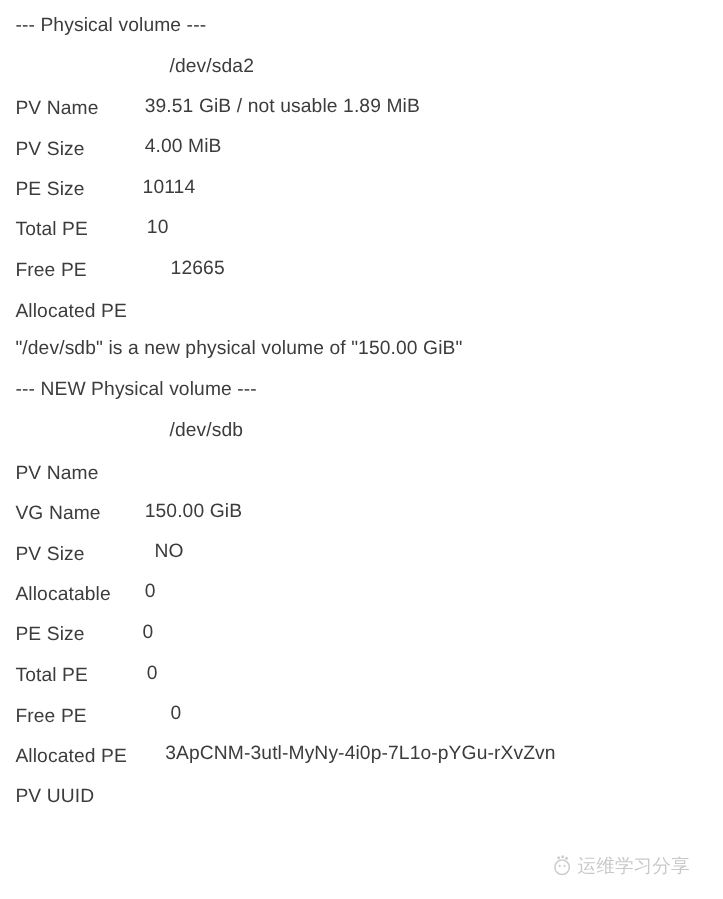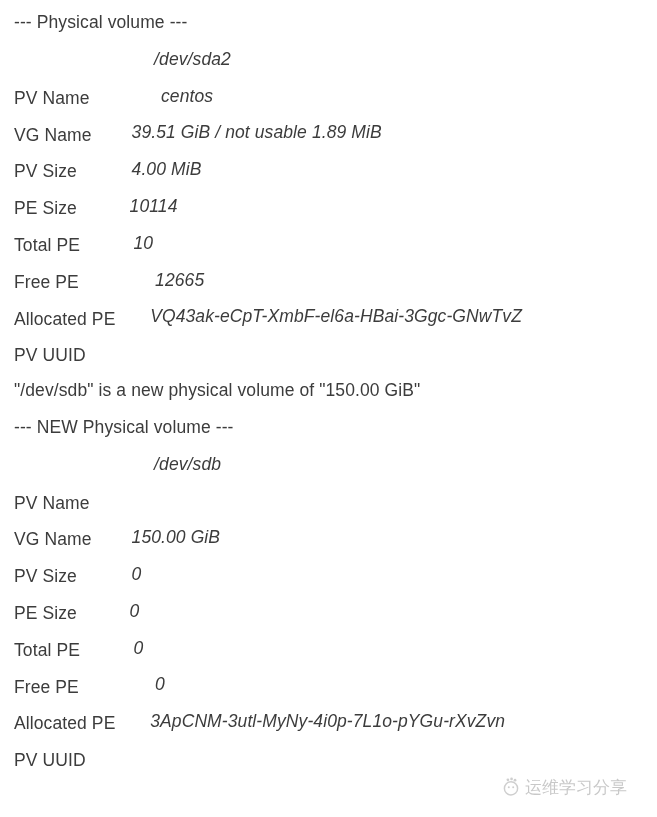--- a/index.html
+++ b/index.html
@@ -56,21 +56,20 @@
   .label {
     display: inline-block;
     vertical-align: top;
     margin-top: 39px;
   }
 
   .value {
     display: inline-block;
     vertical-align: top;
     white-space: pre;
-    font-style: italic;
   }
 
   
   .watermark {
     position: absolute;
     left: 500px;
     top: 766px;
     width: 150px;
     height: 42px;
     opacity: 0.42;
@@ -98,47 +97,46 @@
 <body>
 
 <div class="page">
 
   <div class="output">
 
     <div class="line">--- Physical volume ---</div>
 
     <div class="row"><span class="label">PV Name</span><span class="value">             </span><span class="value">/dev/sda2</span></div>
 
-    <div class="row"><span class="label">VG Name</span><span class="value">              </span><span class="value">centos</span></div>
 
     <div class="row"><span class="label">PV Size</span><span class="value">           </span><span class="value">39.51 GiB / not usable 1.89 MiB</span></div>
 
 
     <div class="row"><span class="label">PE Size</span><span class="value">           </span><span class="value">4.00 MiB</span></div>
 
     <div class="row"><span class="label">Total PE</span><span class="value">          </span><span class="value">10114</span></div>
 
     <div class="row"><span class="label">Free PE</span><span class="value">           </span><span class="value">10</span></div>
 
     <div class="row"><span class="label">Allocated PE</span><span class="value">        </span><span class="value">12665</span></div>
 
-    <div class="row"><span class="label">PV UUID</span><span class="value">             </span><span class="value">VQ43ak-eCpT-XmbF-el6a-HBai-3Ggc-GNwTvZ</span></div>
 
     <div class="line blank"></div>
 
     <div class="line">"/dev/sdb" is a new physical volume of "150.00 GiB"</div>
 
     <div class="line">--- NEW Physical volume ---</div>
 
     <div class="row"><span class="label">PV Name</span><span class="value">             </span><span class="value">/dev/sdb</span></div>
 
     <div class="row"><span class="label">VG Name</span><span class="value"></span><span class="value"></span></div>
 
     <div class="row"><span class="label">PV Size</span><span class="value">           </span><span class="value">150.00 GiB</span></div>
 
+    <div class="row"><span class="label">Allocatable</span><span class="value">        </span><span class="value">NO</span></div>
 
     <div class="row"><span class="label">PE Size</span><span class="value">           </span><span class="value">0</span></div>
 
     <div class="row"><span class="label">Total PE</span><span class="value">          </span><span class="value">0</span></div>
 
     <div class="row"><span class="label">Free PE</span><span class="value">           </span><span class="value">0</span></div>
 
     <div class="row"><span class="label">Allocated PE</span><span class="value">        </span><span class="value">0</span></div>
 
     <div class="row"><span class="label">PV UUID</span><span class="value">             </span><span class="value">3ApCNM-3utl-MyNy-4i0p-7L1o-pYGu-rXvZvn</span></div>

